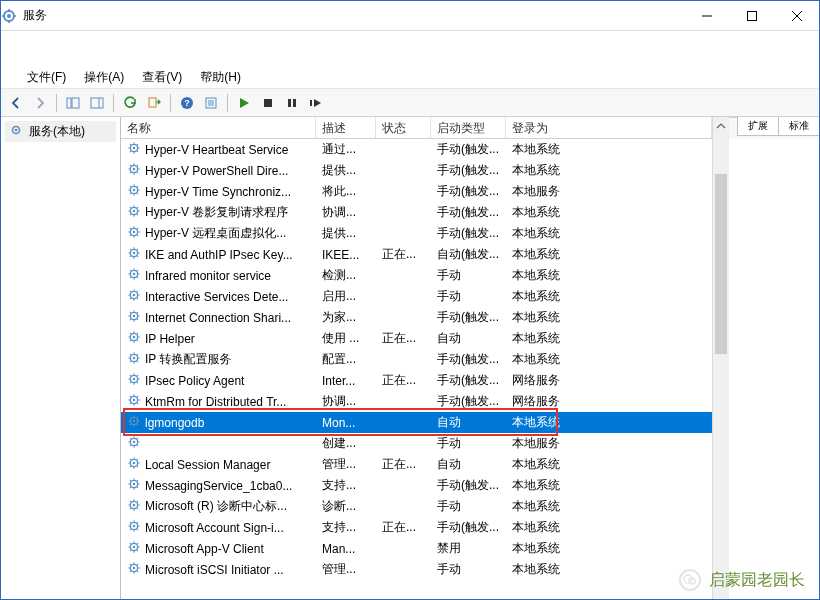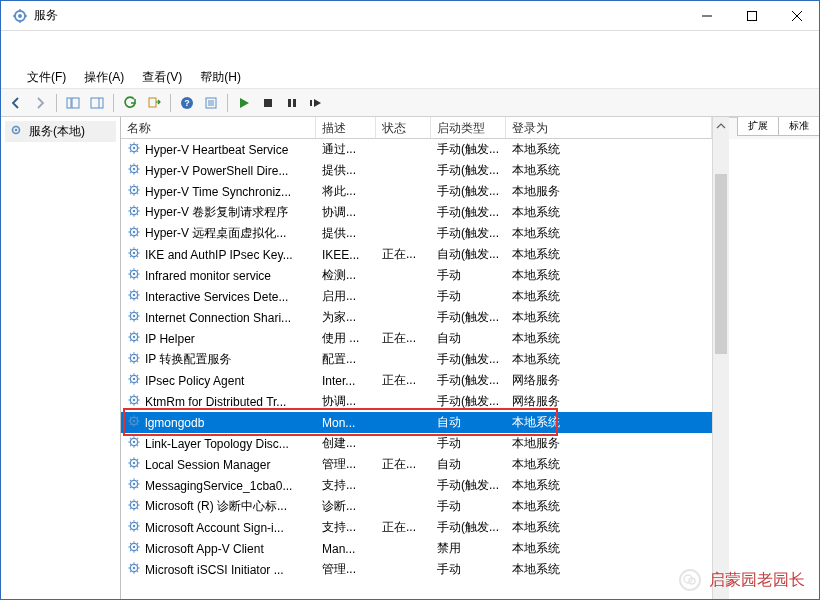--- a/index.html
+++ b/index.html
@@ -1,19 +1,19 @@
 <!DOCTYPE html>
 <html><head>
 <meta charset="utf-8">
 <style>
   * { box-sizing: border-box; }
   html, body { margin: 0; padding: 0; font-family: "Microsoft YaHei", "Segoe UI", Tahoma, sans-serif; font-size: 12px; color: #000; background: #fff; }
   .window { width: 820px; height: 600px; border: 1px solid #2e6bbd; position: relative; background: #fff; overflow: hidden; }
   
-  .titlebar { height: 30px; display: flex; align-items: center; justify-content: space-between; padding-left: 11px; background: #fff; border-bottom: 1px solid #dcdcdc; }
+  .titlebar { height: 30px; display: flex; align-items: center; justify-content: space-between; padding-left: 0; background: #fff; border-bottom: 1px solid #dcdcdc; }
   .titlebar-left { display: flex; align-items: center; gap: 6px; }
   .titlebar-icon svg { display: block; }
   .titlebar-title { font-size: 12px; }
   .win-controls { display: flex; height: 100%; }
   .win-btn { width: 45px; height: 29px; display: flex; align-items: center; justify-content: center; cursor: pointer; }
   
   .menubar { display: flex; align-items: center; height: 22px; padding: 0 18px; gap: 2px; border-bottom: 1px solid #e6e6e6; margin-top: 36px; }
   .menu-item { padding: 2px 8px; cursor: default; }
   
   .toolbar { display: flex; align-items: center; height: 28px; padding: 0 4px; gap: 2px; border-bottom: 1px solid #d0d0d0; background: #f7f7f7; }
@@ -44,21 +44,21 @@
   .vscroll .arrow { height: 17px; display: flex; align-items: center; justify-content: center; background: #f0f0f0; cursor: pointer; }
   .vscroll .track { flex: 1; position: relative; }
   .vscroll .thumb { position: absolute; left: 2px; right: 2px; top: 40px; height: 180px; background: #cdcdcd; border-radius: 0; }
   
   .bottom-tabs { height: 22px; display: flex; align-items: flex-start; padding-left: 8px; border-top: 1px solid #d0d0d0; background: #f7f7f7; }
   .btab { padding: 2px 10px; border: 1px solid #c0c0c0; border-top: none; background: #fff; margin-right: -1px; cursor: pointer; font-size: 10px; position: relative; top: -1px; }
   .btab.active {}
   
   .highlight-box { position: absolute; border: 2px solid #e53030; pointer-events: none; }
   
-  .watermark { position: absolute; bottom: 8px; right: 14px; display: flex; align-items: center; gap: 8px; color: #b91c1c; font-size: 16px; pointer-events: none; opacity: 0.85; }
+  .watermark { position: absolute; bottom: 8px; right: 14px; display: flex; align-items: center; gap: 8px; color: #4d7c0f; font-size: 16px; pointer-events: none; opacity: 0.85; }
   .watermark .wicon { width: 22px; height: 22px; border-radius: 50%; border: 2px solid #e0e0e0; display: flex; align-items: center; justify-content: center; font-size: 11px; }
   
   .svc-icon { flex-shrink: 0; }
 </style>
 </head>
 <body>
 
 <div class="window">
 
   <div class="titlebar">
@@ -537,21 +537,20 @@
                         <line x1="8" y1="1.5" x2="8" y2="3.2"></line>
                         <line x1="8" y1="12.8" x2="8" y2="14.5"></line>
                         <line x1="1.5" y1="8" x2="3.2" y2="8"></line>
                         <line x1="12.8" y1="8" x2="14.5" y2="8"></line>
                         <line x1="3.4" y1="3.4" x2="4.6" y2="4.6"></line>
                         <line x1="11.4" y1="11.4" x2="12.6" y2="12.6"></line>
                         <line x1="12.6" y1="3.4" x2="11.4" y2="4.6"></line>
                         <line x1="4.6" y1="11.4" x2="3.4" y2="12.6"></line>
                       </g>
                     </svg></span>
-                  <span>Link-Layer Topology Disc...</span>
                 </div>
                 <div class="col col-desc">创建...</div>
                 <div class="col col-status"></div>
                 <div class="col col-startup">手动</div>
                 <div class="col col-logon">本地服务</div>
               </div>
               <div class="row">
                 <div class="col col-name name-cell">
                   <span class="svc-icon"><svg width="14" height="14" viewBox="0 0 16 16">
                       <circle cx="8" cy="8" r="4.2" fill="none" stroke="#5a8fc7" stroke-width="1.6"></circle>

